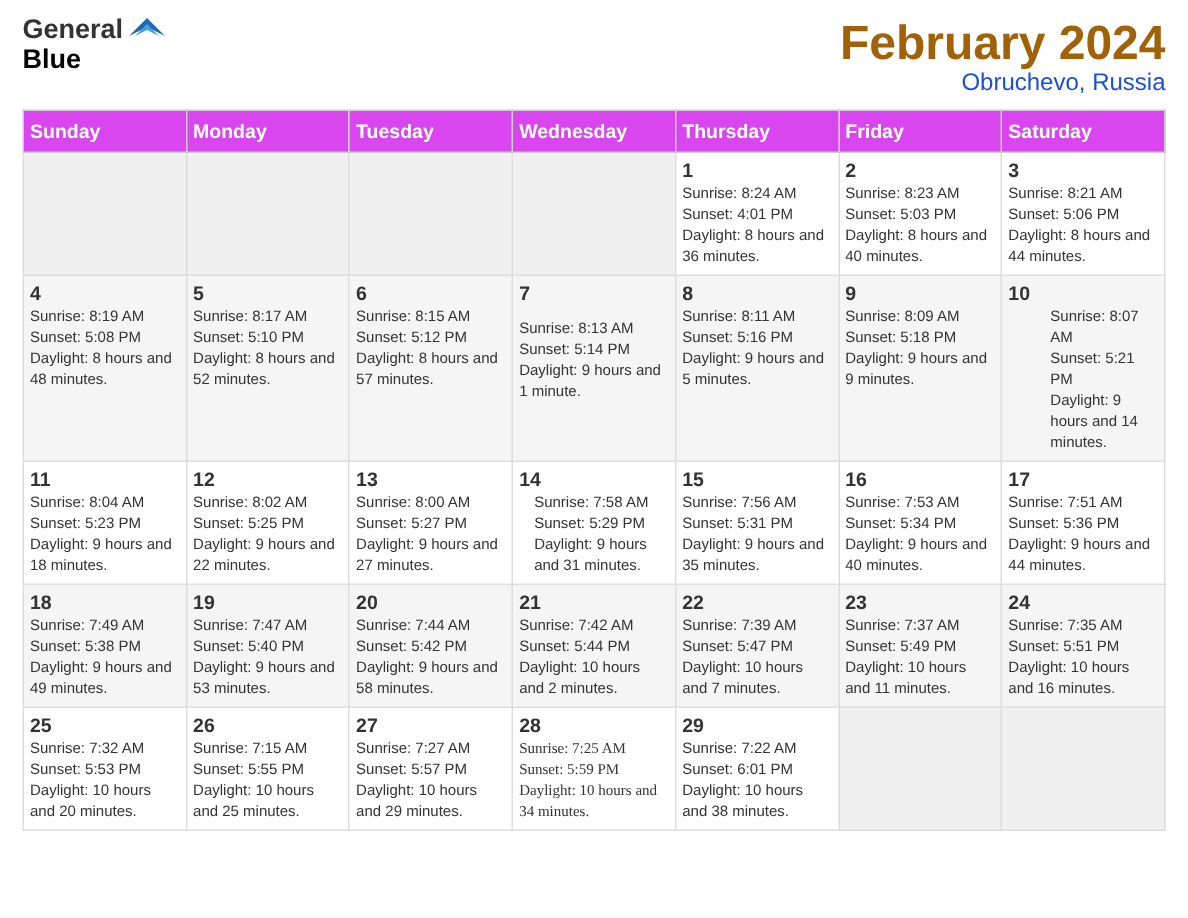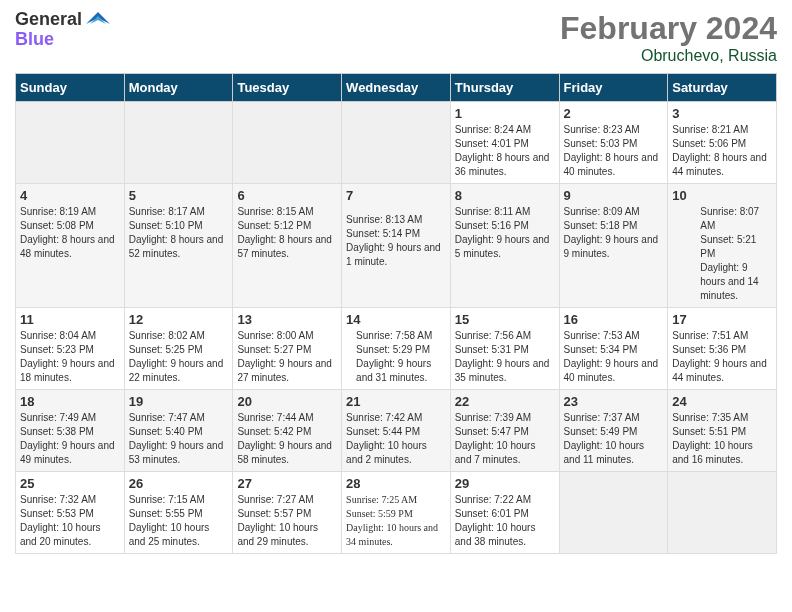--- a/index.html
+++ b/index.html
@@ -30,47 +30,47 @@
       line-height: 1.1;
     }
     .logo-general {
       font-size: 18px;
       font-weight: bold;
       color: #333;
     }
     .logo-blue {
       font-size: 18px;
       font-weight: bold;
-      color: #8b5cf6;
+      color: #000000;
     }
     .logo-icon {
       width: 24px;
       height: 24px;
       margin-left: 4px;
       margin-top: -12px;
     }
     .title-block {
       text-align: right;
     }
     .main-title {
       font-size: 32px;
       font-weight: bold;
-      color: #737373;
+      color: #a16207;
     }
     .subtitle {
       font-size: 16px;
-      color: #14532d;
+      color: #1d4ed8;
     }
     table {
       width: 100%;
       border-collapse: collapse;
       table-layout: fixed;
     }
     thead tr th {
-      background-color: #0c4a6e;
+      background-color: #d946ef;
       color: #fff;
       font-size: 13px;
       font-weight: bold;
       padding: 6px 4px;
       text-align: left;
       border: 1px solid #ccc;
     }
     tbody tr td {
       vertical-align: top;
       padding: 4px 4px;

